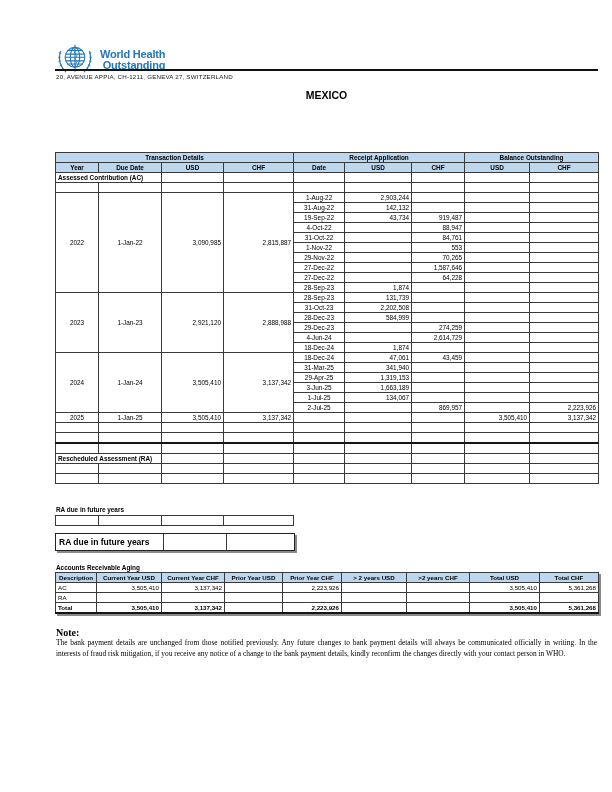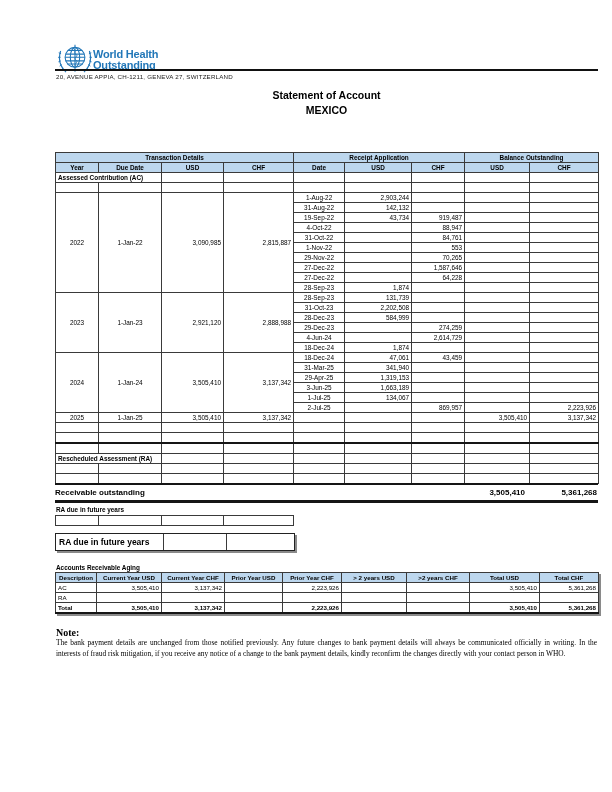--- a/index.html
+++ b/index.html
@@ -1,20 +1,20 @@
 <!DOCTYPE html>
 <html><head>
 <meta charset="utf-8">
 <style>
   html,body{margin:0;padding:0;background:#e8e8e8;}
   .page{position:relative;width:612px;height:792px;background:#ffffff;margin:0 auto;
         font-family:"Liberation Sans","DejaVu Sans",sans-serif;color:#000;overflow:hidden;}
 
   
-  .hdr{position:absolute;left:57px;top:42px;display:flex;align-items:center;}
+  .hdr{position:absolute;left:57px;top:42px;display:flex;align-items:center;gap:7px;text-align:right;}
   .org{line-height:11px;font-weight:bold;font-size:11px;color:#2277b8;letter-spacing:-0.2px;}
   .rule{position:absolute;left:55px;top:69px;width:543px;height:2px;background:#111;}
   .addr{position:absolute;left:56px;top:73px;font-size:6.2px;color:#222;letter-spacing:0.2px;}
 
   
   .title-block{position:absolute;left:55px;top:88px;width:543px;text-align:center;
                font-weight:bold;font-size:10.5px;line-height:15px;}
 
   
   table{border-collapse:collapse;table-layout:fixed;}
@@ -80,21 +80,20 @@
     </svg>
     <div class="org">
       <div>World Health</div>
       <div>Outstanding</div>
     </div>
   </div>
   <div class="rule"></div>
   <div class="addr">20, AVENUE APPIA, CH-1211, GENEVA 27, SWITZERLAND</div>
 
   <div class="title-block">
-    <div>Statement of Account</div>
     <div>MEXICO</div>
   </div>
 
   <table class="main">
     <colgroup>
       <col style="width:43px">
         <col style="width:63px">
         <col style="width:62px">
         <col style="width:70px">
       <col style="width:51px">
@@ -381,25 +380,20 @@
           <td></td>
           <td></td>
           <td></td>
           <td></td>
           <td></td>
           <td></td>
         </tr>
       </tbody>
   </table>
 
-  <div class="recv">
-    <div class="recv-label">Receivable outstanding</div>
-    <div class="recv-usd">3,505,410</div>
-    <div class="recv-chf">5,361,268</div>
-  </div>
 
   <div class="ra-small-label">RA  due in future years</div>
   <table class="ra-small">
     <colgroup>
         <col style="width:43px">
         <col style="width:63px">
         <col style="width:62px">
         <col style="width:70px">
       </colgroup>
     <tbody>

